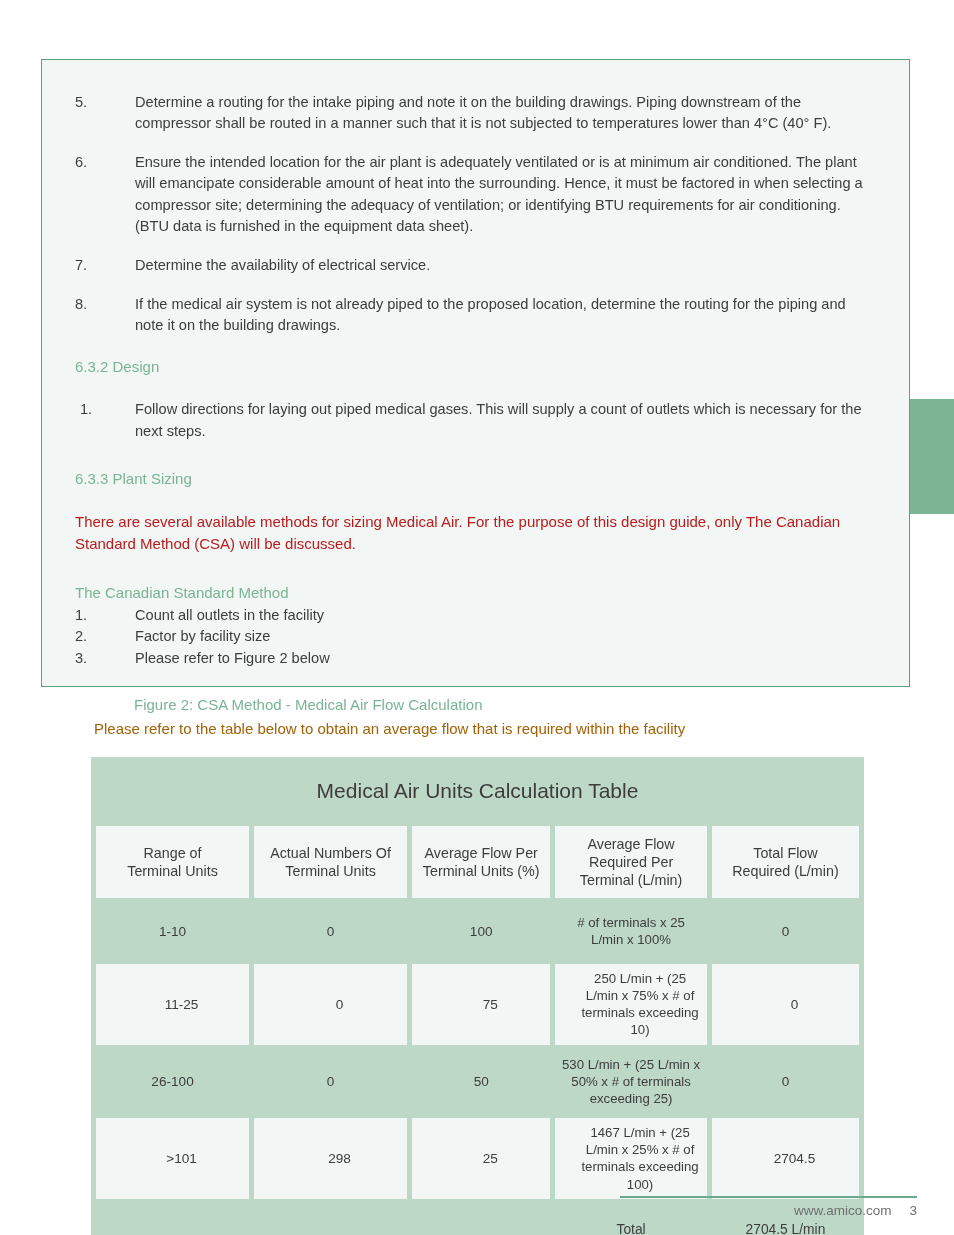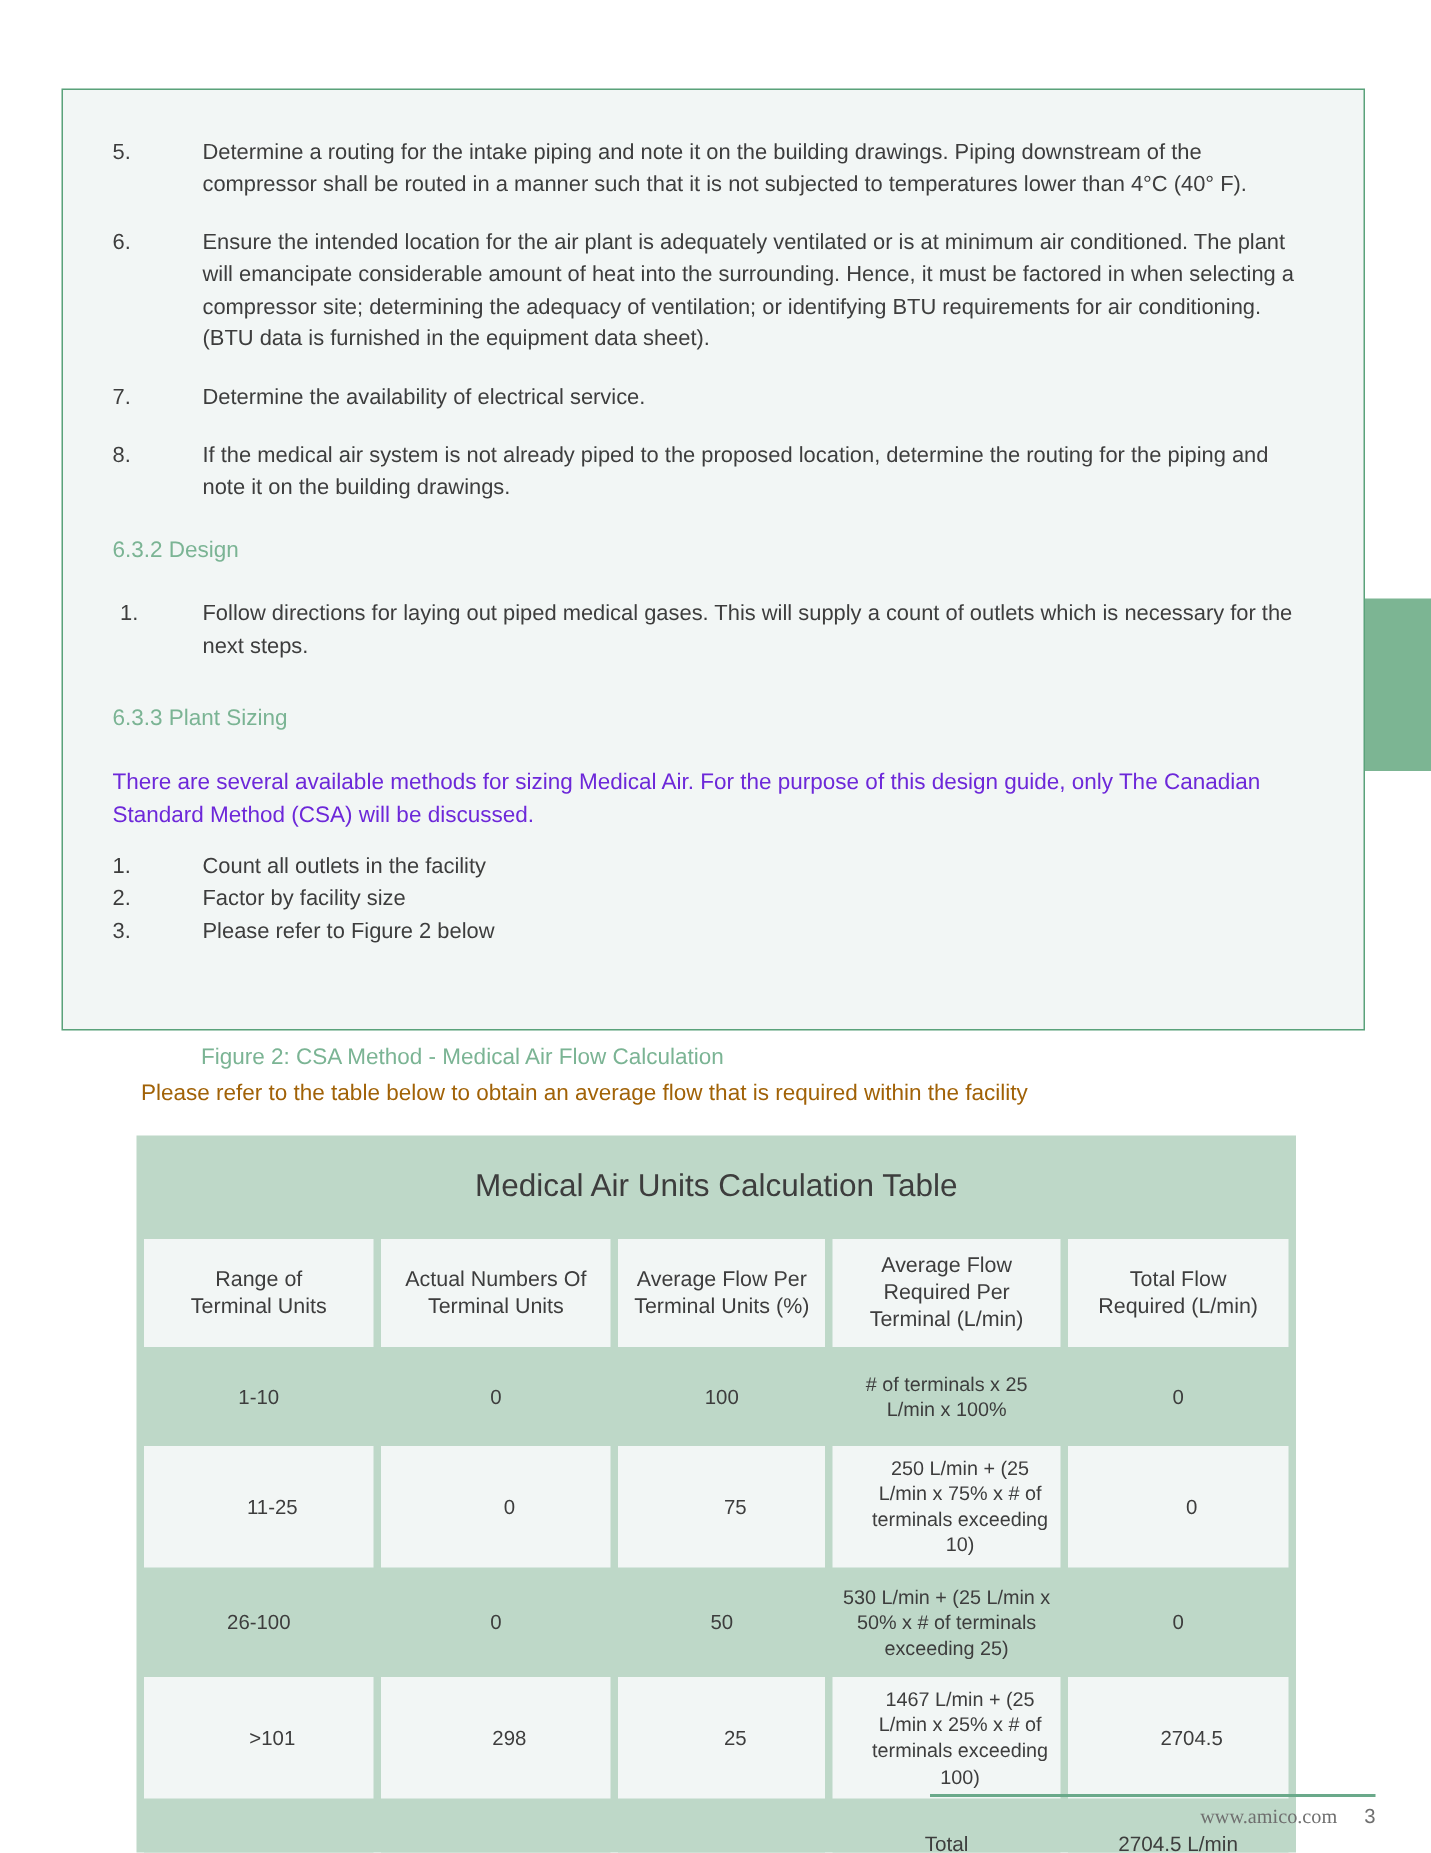--- a/index.html
+++ b/index.html
@@ -61,21 +61,21 @@
     color: #7bb494;
     font-size: 15px;
     margin: 20px 0 0 0;
     line-height: 1.4;
   }
   .gh.second { margin-top: 26px; }
 
   .para {
     font-size: 15px;
     line-height: 1.5;
-    color: #6d28d9;
+    color: #b91c1c;
     margin: 22px 0 12px 0;
   }
 
   
   .csm-list { margin-top: 2px; }
   .csm-row {
     display: flex;
     font-size: 14.6px;
     line-height: 1.47;
     color: #3d3d3d;
@@ -173,21 +173,21 @@
   }
   .footer-text {
     position: absolute;
     left: 620px;
     top: 1203px;
     width: 297px;
     text-align: right;
     font-size: 13.5px;
     color: #6f6f6f;
   }
-  .footer-text .site { margin-right: 18px; font-family: Liberation Serif, serif; }
+  .footer-text .site { margin-right: 18px; }
 </style>
 </head>
 <body>
 
 <div class="side-tab"></div>
 
 <div class="panel">
   <div class="panel-inner">
 
     <div class="li">
@@ -214,20 +214,21 @@
 
     <div class="li" style="margin-top:22px;">
       <div class="num" style="padding-left:5px;">1.</div>
       <div class="txt">Follow directions for laying out piped medical gases. This will supply a count of outlets which is necessary for the next steps.</div>
     </div>
 
     <div class="gh second">6.3.3 Plant Sizing</div>
 
     <div class="para">There are several available methods for sizing Medical Air. For the purpose of this design guide, only The Canadian Standard Method (CSA) will be discussed.</div>
 
+    <div class="gh" style="margin-top:26px;">The Canadian Standard Method</div>
 
     <div class="csm-list">
       <div class="csm-row">
         <div class="num">1.</div>
         <div class="txt">Count all outlets in the facility</div>
       </div>
       <div class="csm-row">
         <div class="num">2.</div>
         <div class="txt">Factor by facility size</div>
       </div>

